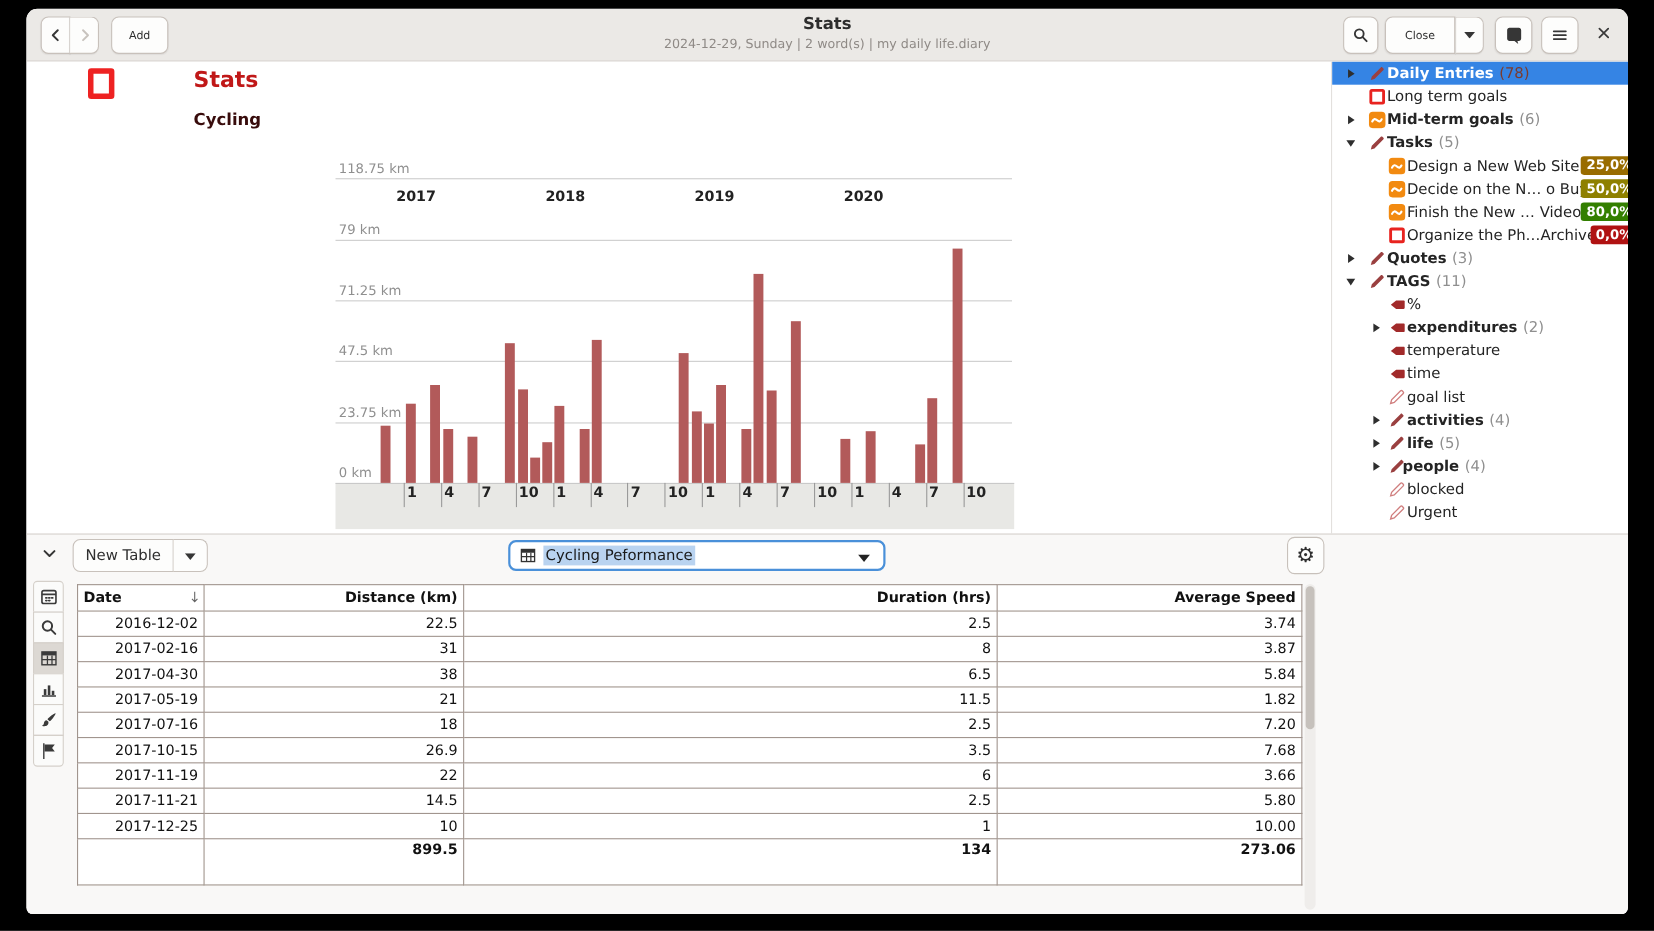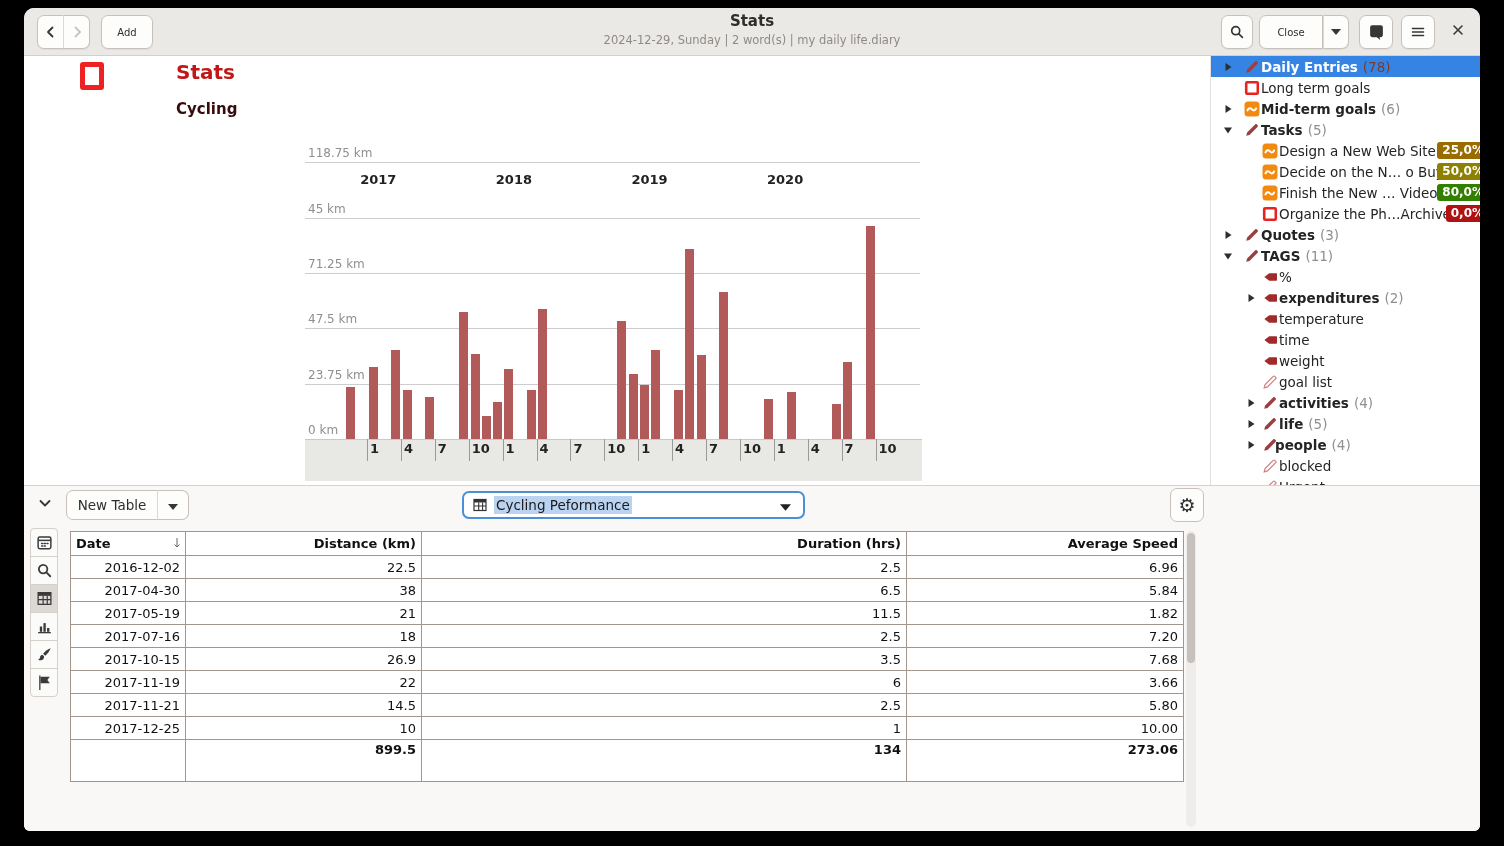--- a/index.html
+++ b/index.html
@@ -133,21 +133,21 @@
     <div class="h-cycling">Cycling</div>
     <div class="chart" id="chart">
         <div class="ylabel" style="top: 273px;">0 km</div>
         <div class="gridline" style="top: 233.662px;"></div>
         <div class="ylabel" style="top: 217.662px;">23.75 km</div>
         <div class="gridline" style="top: 178.325px;"></div>
         <div class="ylabel" style="top: 162.325px;">47.5 km</div>
         <div class="gridline" style="top: 122.987px;"></div>
         <div class="ylabel" style="top: 106.987px;">71.25 km</div>
         <div class="gridline" style="top: 67.65px;"></div>
-        <div class="ylabel" style="top: 51.65px;">45 km</div>
+        <div class="ylabel" style="top: 51.65px;">79 km</div>
         <div class="gridline" style="top: 12.3125px;"></div>
         <div class="ylabel" style="top: -3.6875px;">118.75 km</div>
         <div class="xband"></div>
         <div class="tickline" style="left: 62px; top: 289px;"></div>
         <div class="ticklabel" style="left: 65px; top: 291px;">1</div>
         <div class="tickline" style="left: 95.9px; top: 289px;"></div>
         <div class="ticklabel" style="left: 98.9px; top: 291px;">4</div>
         <div class="tickline" style="left: 129.8px; top: 289px;"></div>
         <div class="ticklabel" style="left: 132.8px; top: 291px;">7</div>
         <div class="tickline" style="left: 163.7px; top: 289px;"></div>
@@ -355,28 +355,20 @@
         <div class="sicon" style="left: 51px;">
           <svg viewBox="0 0 16 16">
             <path d="M14 4.2H7.2L2.4 8l4.8 3.8H14c.6 0 1-.4 1-1V5.2c0-.6-.4-1-1-1z" fill="#a12a2a"></path>
           </svg>
         </div>
         <div class="slabel" style="left: 68px; font-weight: normal;">time</div>
       </div>
       <div class="srow">
         <div class="sicon" style="left: 51px;">
           <svg viewBox="0 0 16 16">
-            <path d="M14 4.2H7.2L2.4 8l4.8 3.8H14c.6 0 1-.4 1-1V5.2c0-.6-.4-1-1-1z" fill="#a12a2a"></path>
-          </svg>
-        </div>
-        <div class="slabel" style="left: 68px; font-weight: normal;">weight</div>
-      </div>
-      <div class="srow">
-        <div class="sicon" style="left: 51px;">
-          <svg viewBox="0 0 16 16">
             <path d="M2.2 13.8l.9-3.3 8.2-8.2c.4-.4 1-.4 1.4 0l1 1c.4.4.4 1 0 1.4l-8.2 8.2z" fill="#fff" stroke="#d07f7f" stroke-width="1.2"></path>
           </svg>
         </div>
         <div class="slabel" style="left: 68px; font-weight: normal;">goal list</div>
       </div>
       <div class="srow">
         <div class="sexp" style="left: 35px;">
           <svg viewBox="0 0 10 10" fill="#2e2e2e">
             <path d="M2.5 1l6 4-6 4z"></path>
           </svg>
@@ -533,21 +525,27 @@
             <th class="">Distance (km)</th>
             <th class="">Duration (hrs)</th>
             <th class="">Average Speed</th>
           </tr>
         </thead>
         <tbody>
           <tr>
             <td class="first">2016-12-02</td>
             <td class="">22.5</td>
             <td class="">2.5</td>
-            <td class="">6.96</td>
+            <td class="">3.74</td>
+          </tr>
+          <tr>
+            <td class="first">2017-02-16</td>
+            <td class="">31</td>
+            <td class="">8</td>
+            <td class="">3.87</td>
           </tr>
           <tr>
             <td class="first">2017-04-30</td>
             <td class="">38</td>
             <td class="">6.5</td>
             <td class="">5.84</td>
           </tr>
           <tr>
             <td class="first">2017-05-19</td>
             <td class="">21</td>

